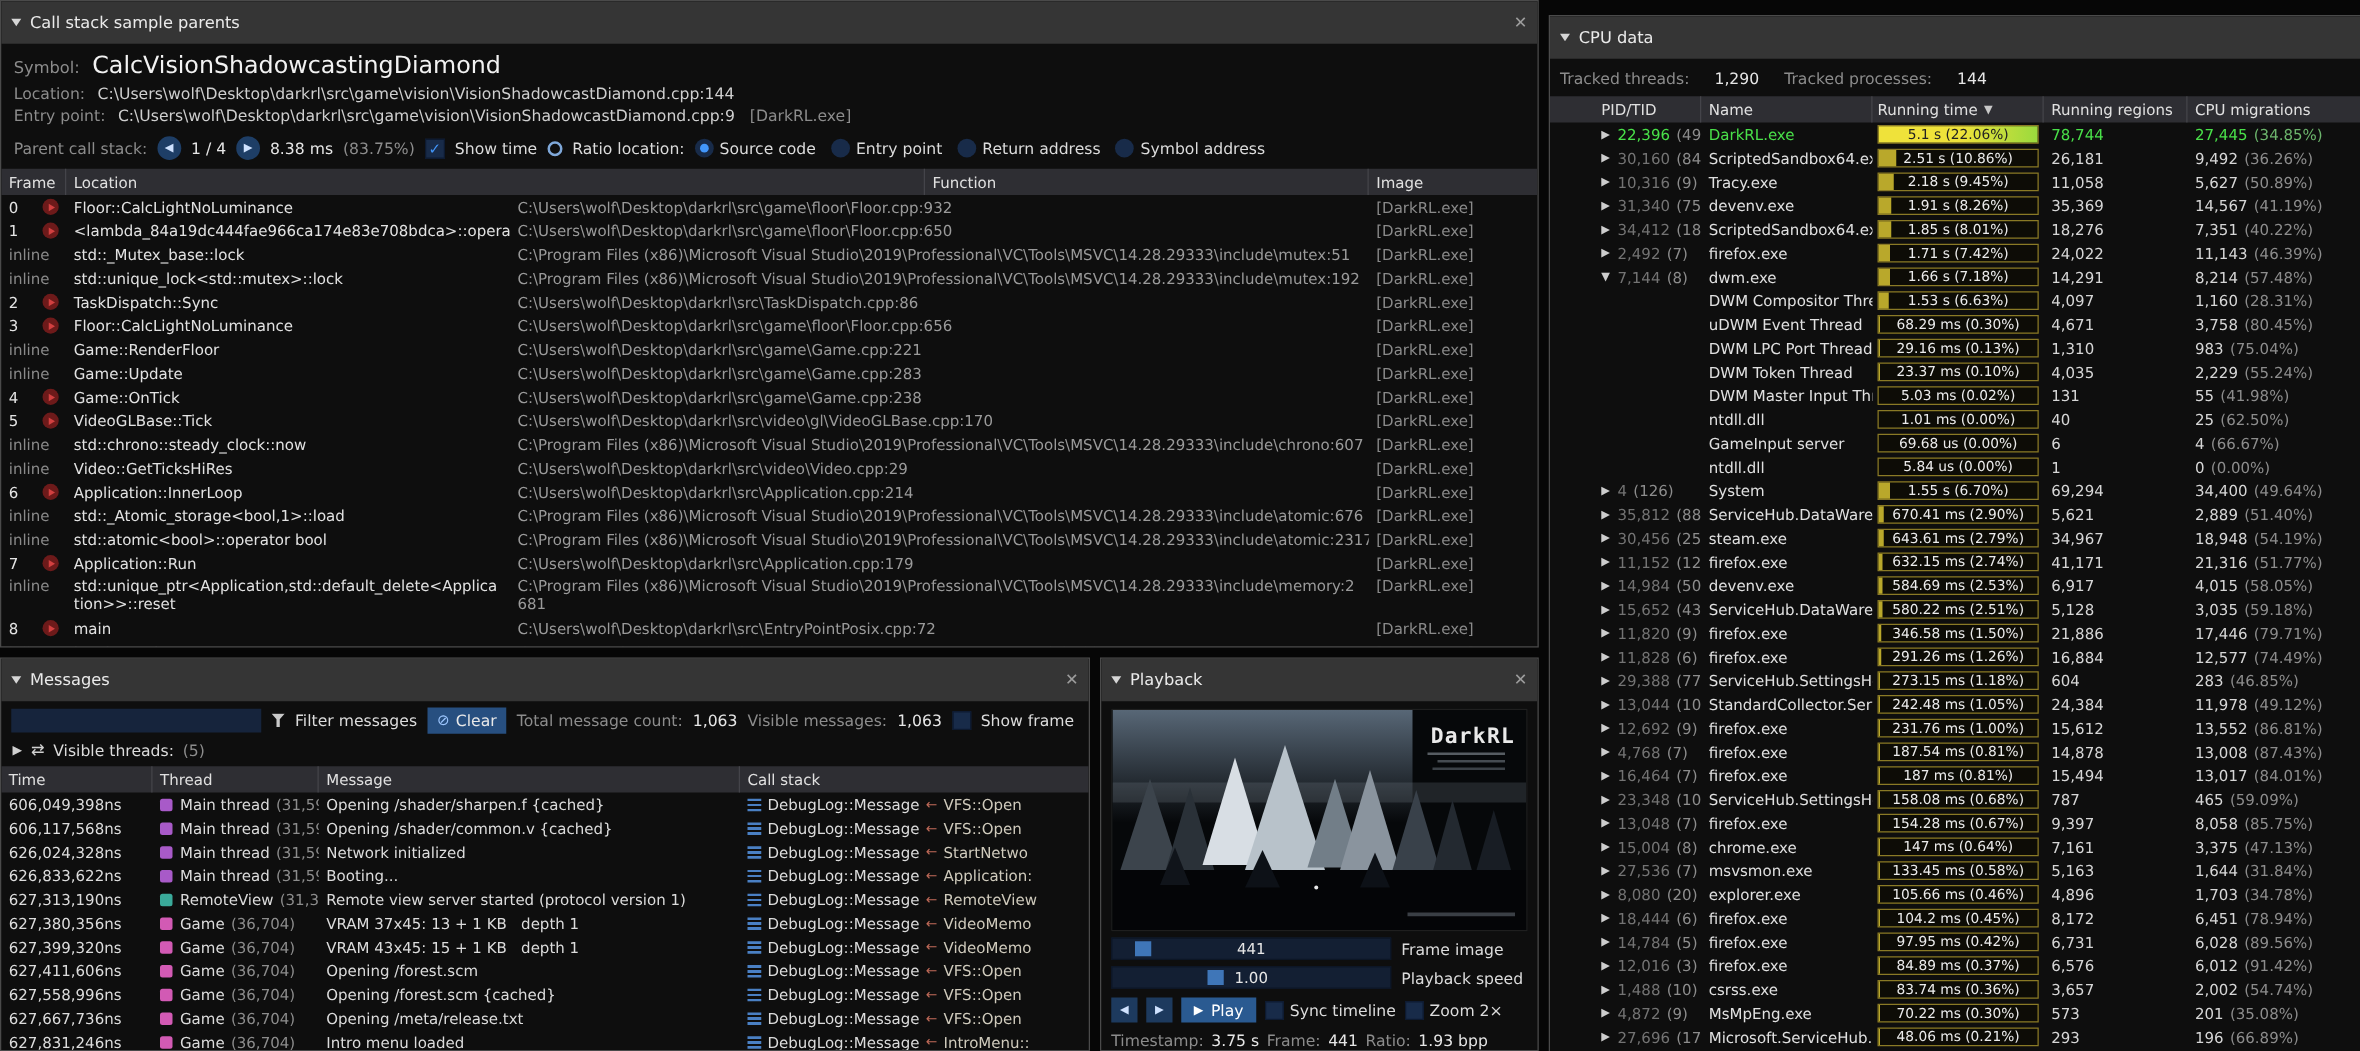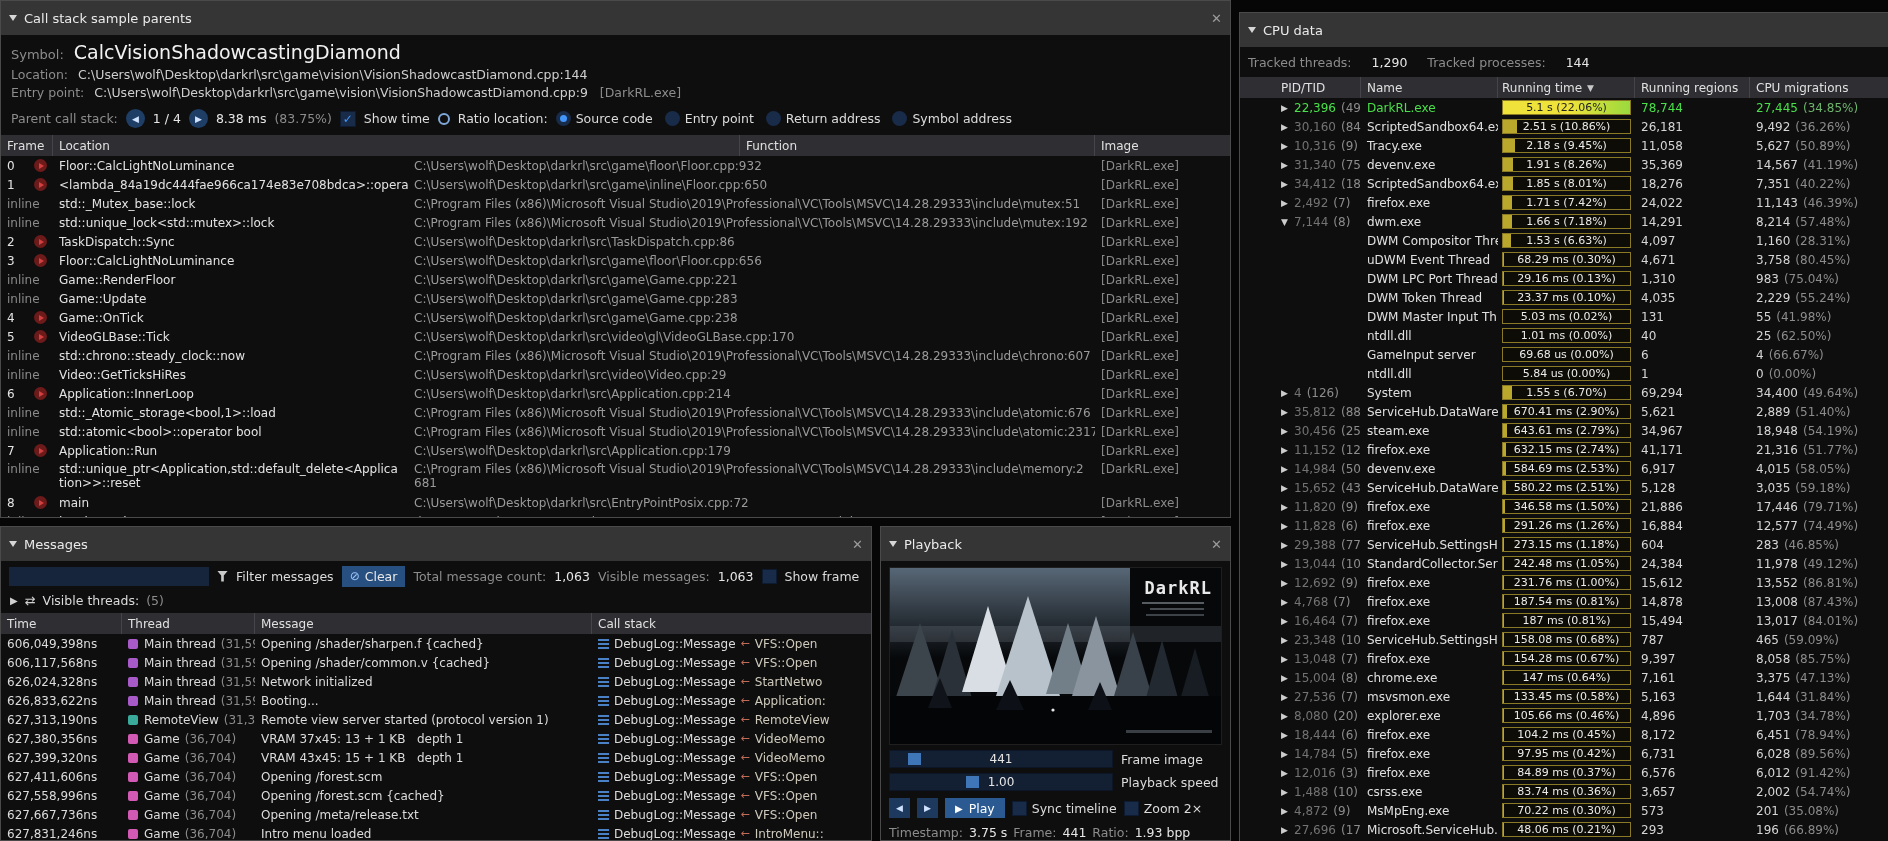--- a/index.html
+++ b/index.html
@@ -190,21 +190,21 @@
       <div class="cell c3 loccell">C:\Users\wolf\Desktop\darkrl\src\game\floor\Floor.cpp:932</div>
       <div class="cell c4 imgcell">[DarkRL.exe]</div>
     </div>
 
     <div class="t-row cs-row numbered">
       <div class="cell c1 framecell">
           <span class="frame-txt">1</span>
           <span class="play-dot"></span>
         </div>
       <div class="cell c2 fncell">&lt;lambda_84a19dc444fae966ca174e83e708bdca&gt;::operator()</div>
-      <div class="cell c3 loccell">C:\Users\wolf\Desktop\darkrl\src\game\inline\Floor.cpp:650</div>
+      <div class="cell c3 loccell">C:\Users\wolf\Desktop\darkrl\src\game\floor\Floor.cpp:650</div>
       <div class="cell c4 imgcell">[DarkRL.exe]</div>
     </div>
 
     <div class="t-row cs-row">
       <div class="cell c1 framecell">
           <span class="frame-txt">inline</span>
         </div>
       <div class="cell c2 fncell">std::_Mutex_base::lock</div>
       <div class="cell c3 loccell">C:\Program Files (x86)\Microsoft Visual Studio\2019\Professional\VC\Tools\MSVC\14.28.29333\include\mutex:51</div>
       <div class="cell c4 imgcell">[DarkRL.exe]</div>

